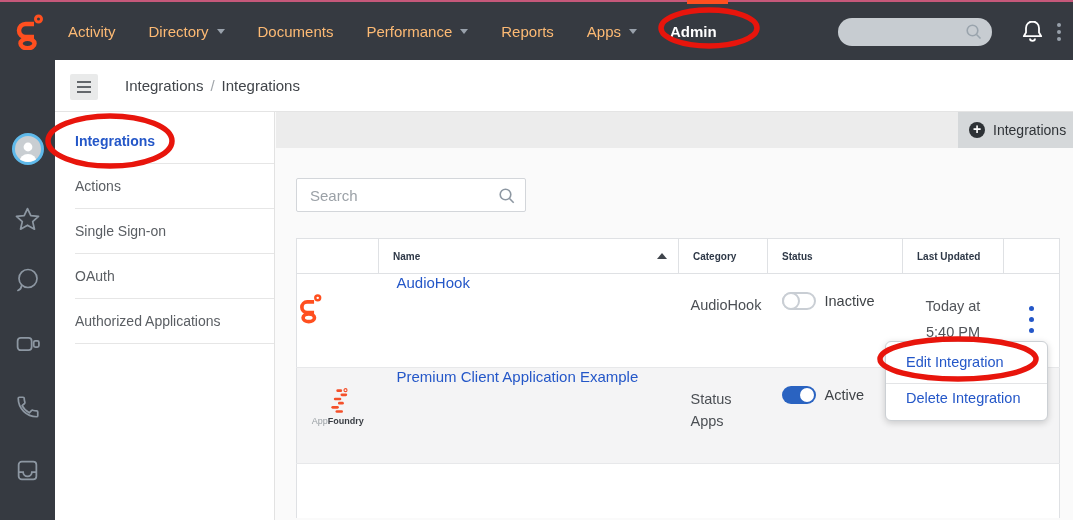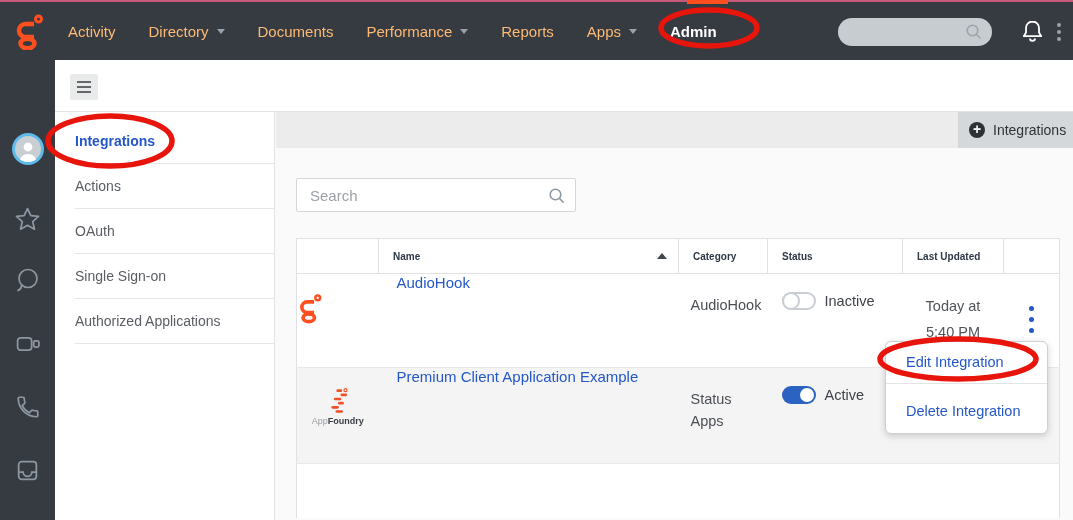--- a/index.html
+++ b/index.html
@@ -43,21 +43,21 @@
   
   .panel{position:absolute; left:55px; top:112px; width:220px; height:408px; background:#fff; border-right:1px solid #e2e2e2; padding-top:7px; z-index:1;}
   .menu-item{position:relative; height:45px; line-height:45px; padding-left:20px; font-size:14px; color:#5a5e63; cursor:pointer;}
   .menu-item::after{content:""; position:absolute; left:20px; right:0; bottom:0; height:1px; background:#e6e6e6;}
   .menu-item.active{color:var(--accent-blue); font-weight:bold;}
 
   
   .toolbar{position:absolute; left:276px; top:112px; width:797px; height:36px; background:#ececec; z-index:1;}
   .add-btn{position:absolute; right:0; top:0; width:115px; height:36px; background:#d5d8da; display:flex; align-items:center; gap:8px; padding-left:11px; font-size:14px; color:#2f3337; cursor:pointer;}
   .plus-circle{width:16px; height:16px; border-radius:50%; background:#2d3135; color:#fff; font-size:14px; line-height:15px; text-align:center; font-weight:bold;}
-  .search-box{position:absolute; left:296px; top:178px; width:280px; height:34px; background:#fff; border:1px solid #d3d6da; border-radius:2px; z-index:1;}
+  .search-box{position:absolute; left:296px; top:178px; width:230px; height:34px; background:#fff; border:1px solid #d3d6da; border-radius:2px; z-index:1;}
   .search-box input{width:100%; height:100%; border:none; outline:none; background:transparent; padding:0 36px 0 13px; font-size:15px; color:#3a3e43;}
   .search-box input::placeholder{color:#9ba1a7;}
   .search-box .mag{position:absolute; right:9px; top:8px;}
 
   
   .table-wrap{position:absolute; left:296px; top:238px; width:763px; z-index:1;}
   table{border-collapse:collapse; table-layout:fixed; width:763px; background:#fff;}
   thead th{height:35px; border:1px solid #dfe1e4; font-size:10px; font-weight:bold; color:#2e3847; text-align:left; padding:0 0 0 14px; position:relative; cursor:pointer;}
   .sort-caret{position:absolute; right:11px; top:14px; width:0; height:0; border-left:5px solid transparent; border-right:5px solid transparent; border-bottom:6px solid #40454c;}
   tbody td{vertical-align:top; background:#fff;}
@@ -85,21 +85,21 @@
   
   .toggle{display:inline-block; width:34px; height:18px; border-radius:10px; position:relative; cursor:pointer;}
   .toggle.off{border:2px solid #c9ced4; background:#fff;}
   .toggle.off .knob{position:absolute; left:-2px; top:-2px; width:18px; height:18px; border:2px solid #c9ced4; border-radius:50%; background:#fff;}
   .toggle.on{background:var(--toggle-active);}
   .toggle.on .knob{position:absolute; right:2px; top:2px; width:14px; height:14px; border-radius:50%; background:#fff;}
 
   
   .ctx-menu{position:absolute; left:885px; top:341px; width:163px; background:#fff; border:1px solid #ccd0d4; border-radius:6px; box-shadow:0 2px 7px rgba(0,0,0,.18); padding:6px 0 8px; z-index:5;}
   .ctx-item{height:28px; line-height:28px; padding-left:20px; font-size:14.5px; color:var(--accent-blue); cursor:pointer; white-space:nowrap;}
-  .ctx-item.last{margin-top:13px;}
+  .ctx-item.last{}
   .ctx-divider{height:1px; background:#e3e4e6; margin:7px 0 0 0;}
 
   
   .annot{position:absolute; left:0; top:0; z-index:9; pointer-events:none;}
   .annot ellipse{fill:none; stroke:var(--annotation-red); stroke-width:5.5px;}
 </style>
 </head>
 <body>
 
 <div class="topline"></div>
@@ -223,27 +223,30 @@
       </svg>
   </div>
 </div>
 
 <div class="crumbbar">
   <div class="hamburger">
       <i></i>
       <i></i>
       <i></i>
     </div>
+  <div class="crumbs">
+    <span>Integrations</span><span class="sep">/</span><span>Integrations</span>
+  </div>
 </div>
 
 <div class="panel">
   <div class="menu-item active">Integrations</div>
   <div class="menu-item">Actions</div>
+  <div class="menu-item">Single Sign-on</div>
   <div class="menu-item">OAuth</div>
-  <div class="menu-item">Single Sign-on</div>
   <div class="menu-item">Authorized Applications</div>
 </div>
 
 <div class="toolbar">
   <div class="add-btn">
     <span class="plus-circle">+</span>
     <span>Integrations</span>
   </div>
 </div>
 

